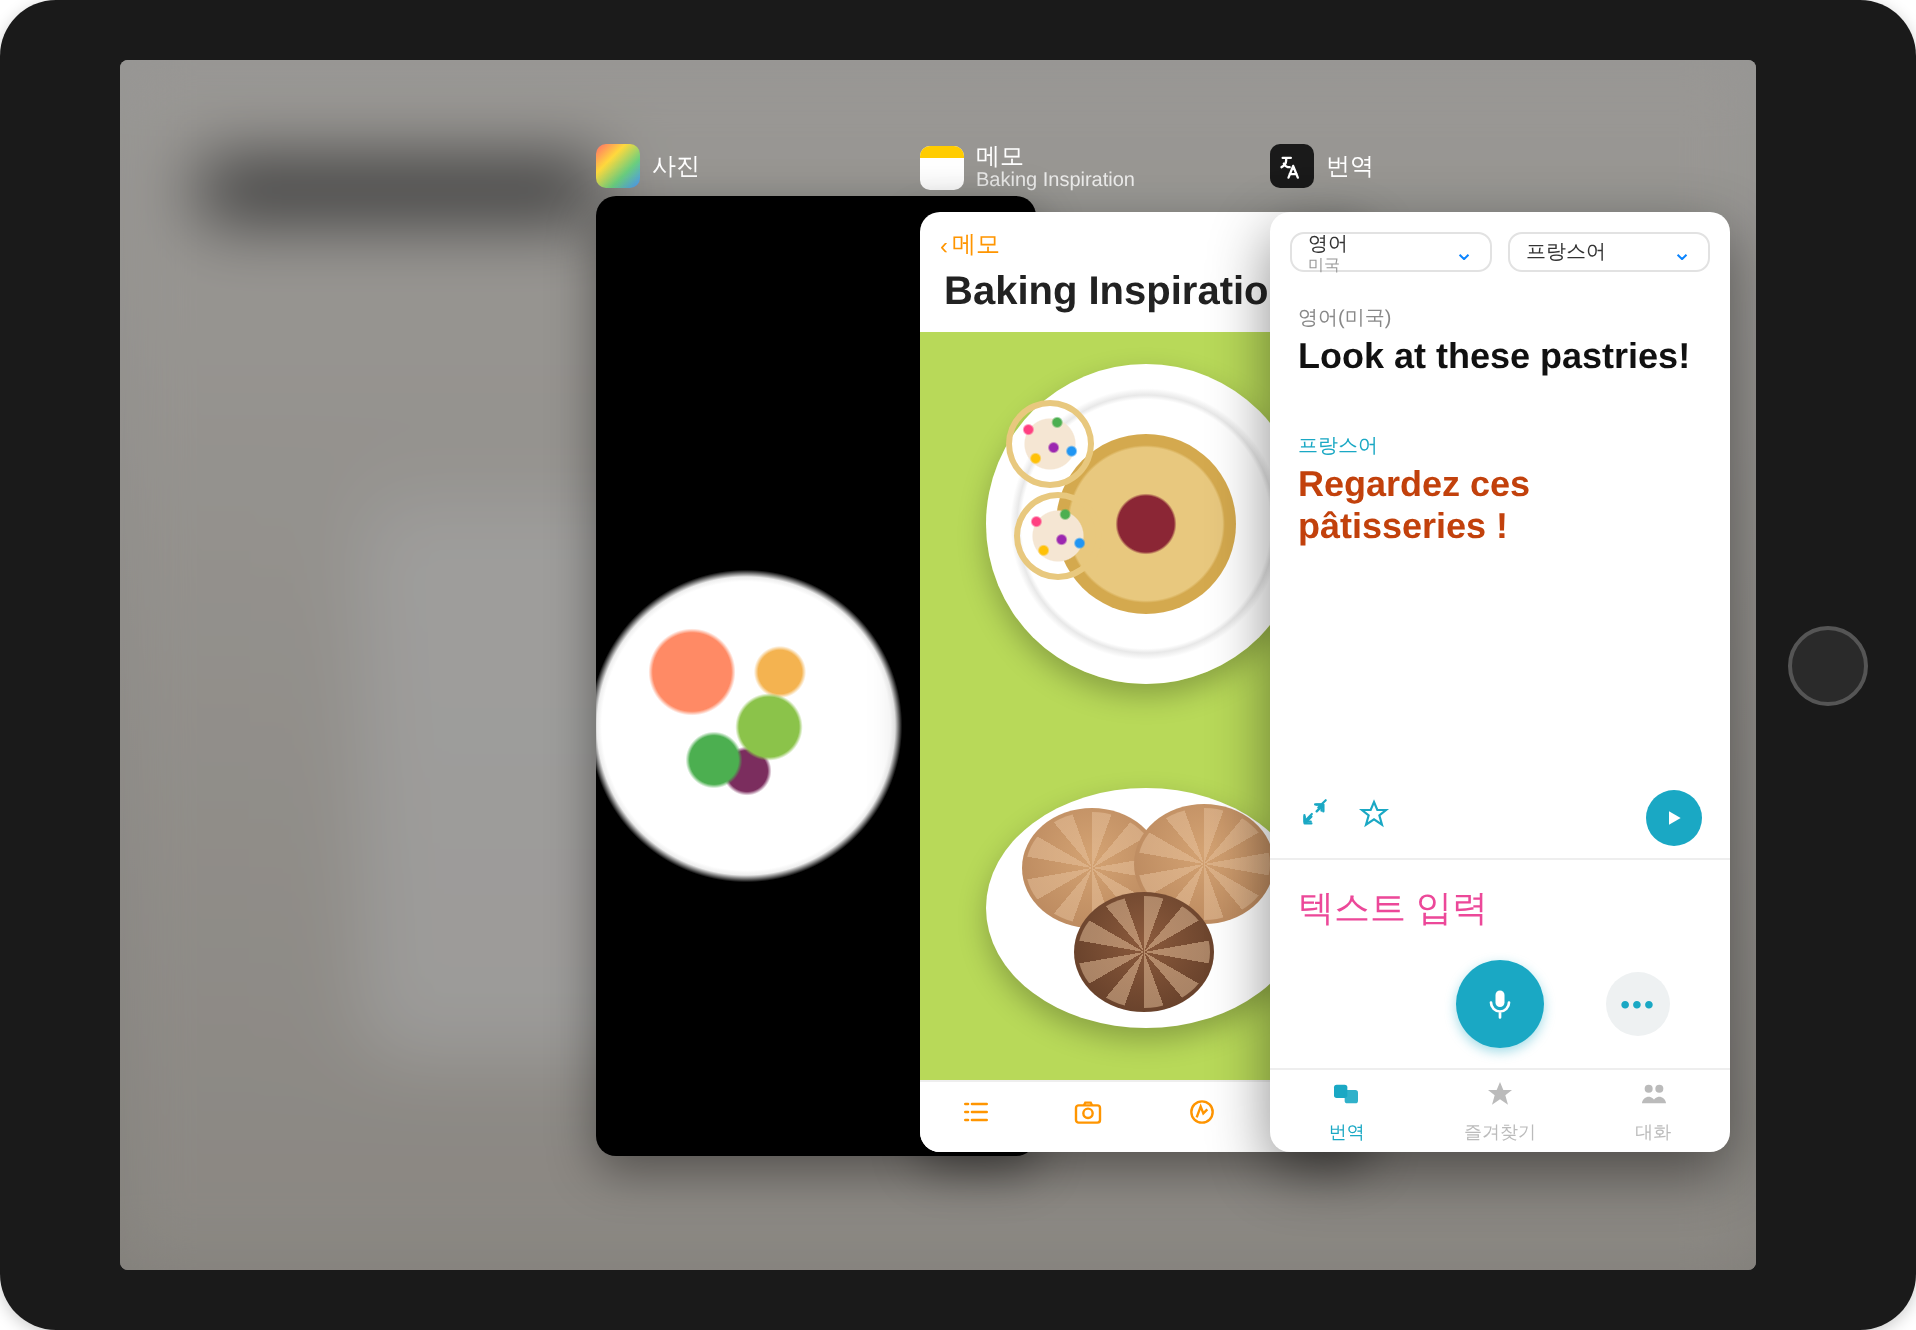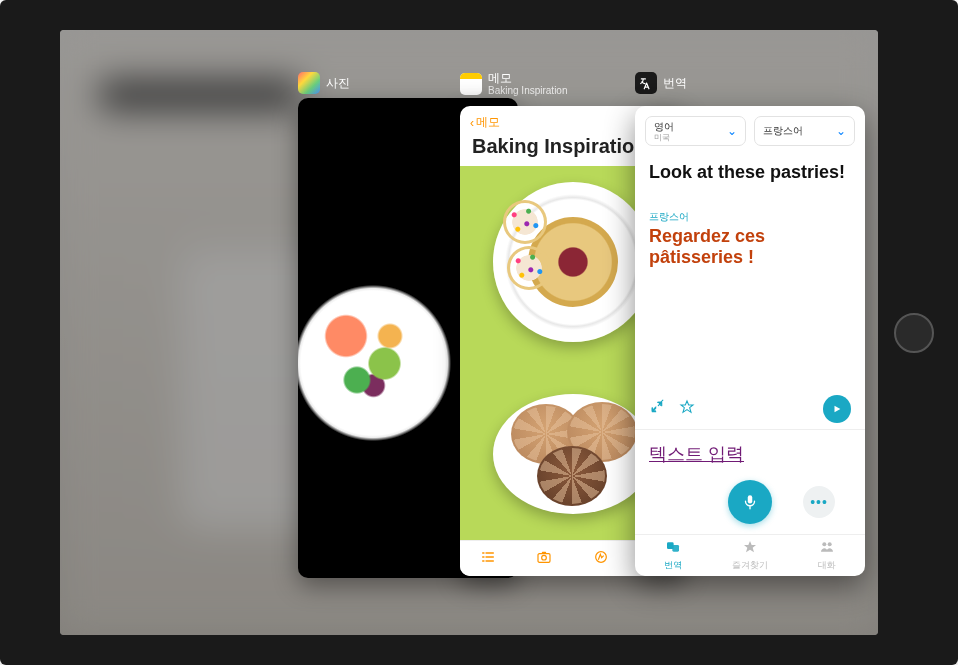--- a/index.html
+++ b/index.html
@@ -8,21 +8,21 @@
       height: 665px;
       background: #fff;
       font-family: -apple-system, BlinkMacSystemFont, "Segoe UI", sans-serif;
       overflow: hidden;
       position: relative;
     }
     .ipad-frame {
       width: 958px;
       height: 665px;
       background: #1a1a1a;
-      border-radius: 6px;
+      border-radius: 28px;
       position: relative;
       box-shadow: 0 2px 8px rgba(0,0,0,0.2);
     }
     .home-button {
       position: absolute;
       right: 24px;
       top: 50%;
       transform: translateY(-50%);
       width: 40px;
       height: 40px;
@@ -247,21 +247,21 @@
       display: flex;
       flex-direction: column;
     }
     .lang-row {
       display: flex;
       gap: 8px;
       padding: 10px;
     }
     .lang-chip {
       flex: 1;
-      height: 30px;
+      height: 20px;
       border: 1px solid #e2e2e2;
       border-radius: 7px;
       display: flex;
       align-items: center;
       justify-content: space-between;
       padding: 0 8px;
       font-size: 10px;
       color: #333;
       background: #fff;
     }
@@ -286,21 +286,21 @@
       width: 28px; height: 28px; border-radius: 50%;
       background: #1aa8c4; color: #fff;
       display: flex; align-items: center; justify-content: center;
       font-size: 12px;
     }
     .input-area {
       border-top: 1px solid #eee;
       padding: 12px 14px 0;
       flex-shrink: 0;
     }
-    .input-placeholder { font-size: 18px; color: #701a75; font-weight: 500; text-decoration: underline; }
+    .input-placeholder { font-size: 18px; color: #ec4899; font-weight: 500; }
     .mic-row {
       display: flex;
       align-items: center;
       justify-content: center;
       gap: 18px;
       padding: 14px 0 10px;
       position: relative;
     }
     .mic-btn {
       width: 44px; height: 44px; border-radius: 50%;
@@ -435,20 +435,21 @@
           </div>
           <div class="lang-chip">
             <div>
               <span>프랑스어</span>
             </div>
             <span class="chev">⌄</span>
           </div>
         </div>
 
         <div class="trans-body">
+          <div class="src-label">영어(미국)</div>
           <div class="src-text">Look at these pastries!</div>
           <div class="dst-label">프랑스어</div>
           <div class="dst-text">Regardez ces pâtisseries !</div>
         </div>
 
         <div class="trans-actions">
           <div class="left">
             <span>
               <svg width="16" height="16" viewBox="0 0 24 24">
                   <path d="M4 14v6h6m10-10V4h-6M4 20l7-7m6-6l7-7" stroke="#1aa8c4" stroke-width="2" stroke-linecap="round" fill="none" transform="scale(0.8) translate(2,2)"></path>

